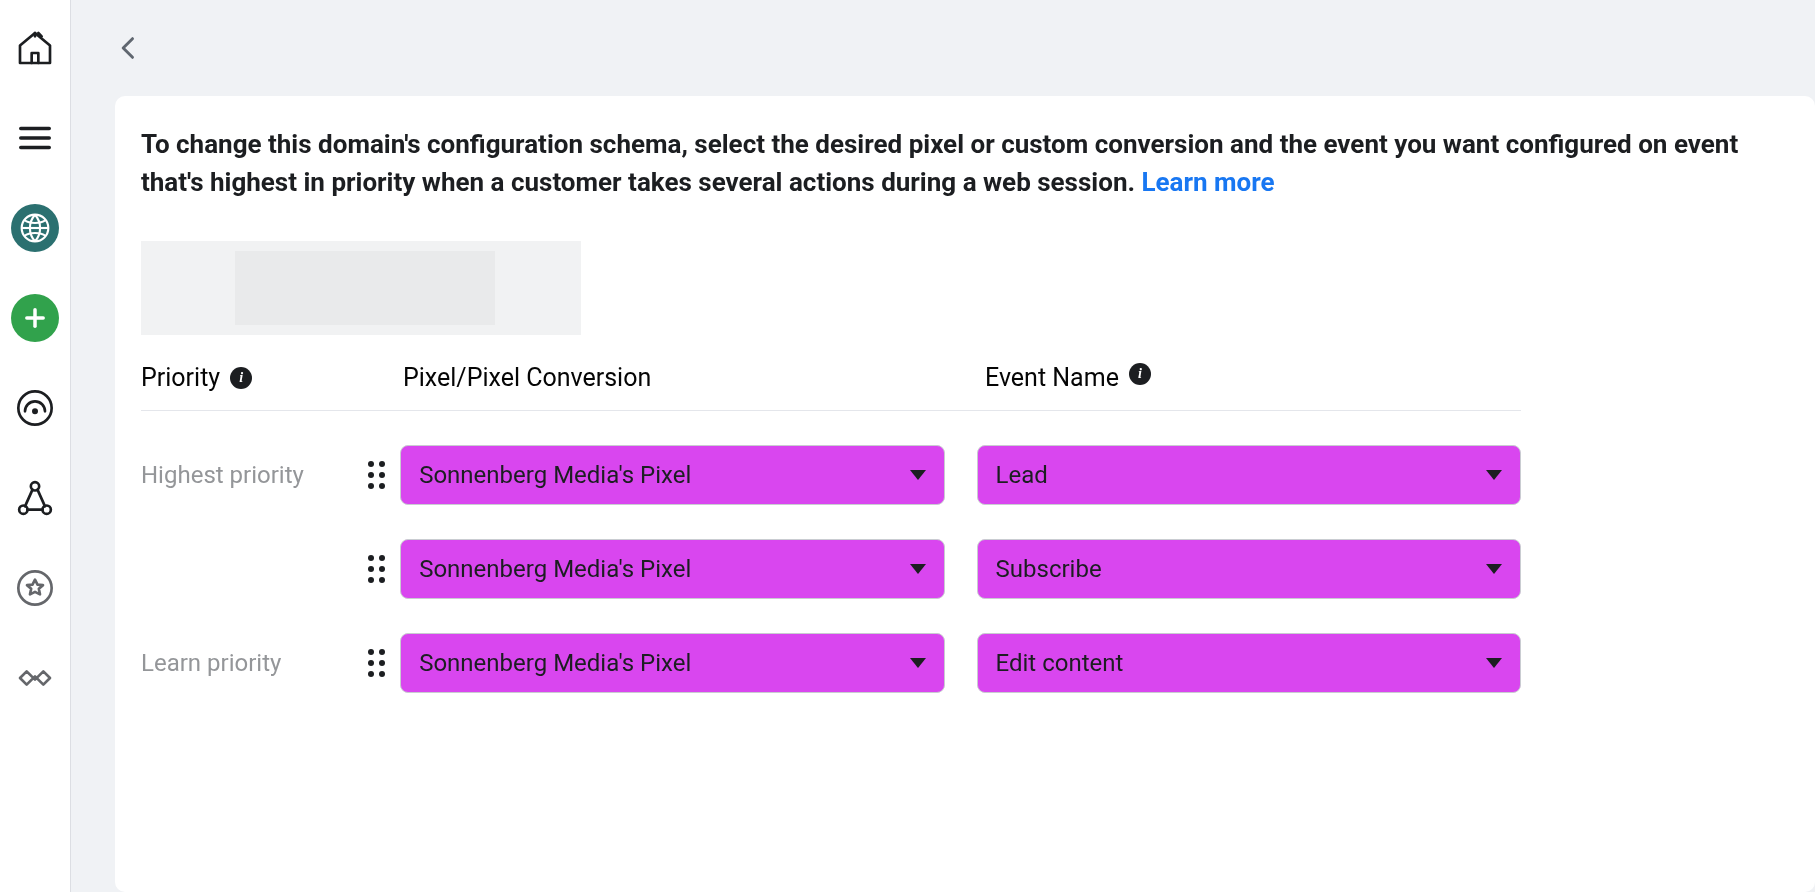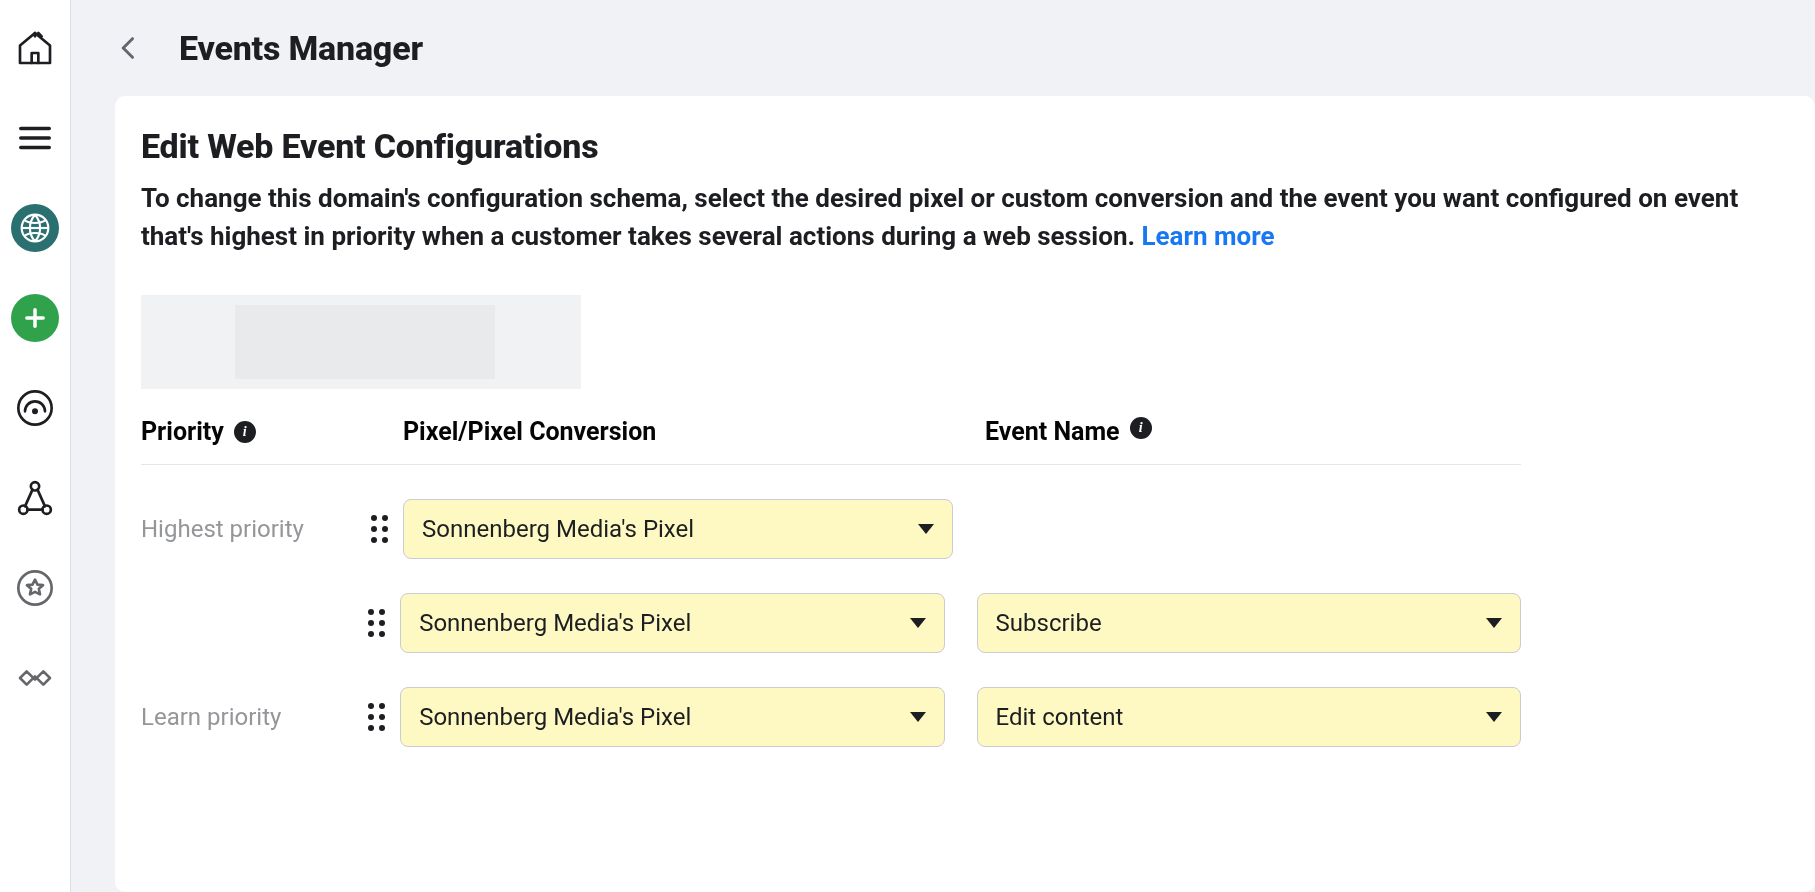--- a/index.html
+++ b/index.html
@@ -120,21 +120,21 @@
     display: flex;
     align-items: center;
     padding-bottom: 18px;
     border-bottom: 1px solid #e4e6eb;
   }
   .col-priority { width: 262px; display:flex; align-items:center; gap:10px;}
   .col-pixel { width: 582px; }
   .col-event { flex:1; display:flex; align-items:flex-start; gap:10px;}
   .th {
     font-size: 25px;
-    font-weight: 700;
+    font-weight: 400;
     color: #050505;
   }
   .info-icon {
     display:inline-flex;
     width:22px;
     height:22px;
     border-radius:50%;
     background:#1c1e21;
     align-items:center;
     justify-content:center;
@@ -162,21 +162,21 @@
     height: 60px;
     border: 1.5px solid #c9ccd1;
     border-radius: 8px;
     display:flex;
     align-items:center;
     justify-content:space-between;
     padding: 0 18px;
     font-size: 24px;
     color: #1c1e21;
     cursor: pointer;
-    background:#fef9c3;
+    background:#d946ef;
   }
   .select-pixel { width: 550px; margin-right: 32px;}
   .select-event { width: 550px; }
   .caret-down {
     width:0; height:0;
     border-left:8px solid transparent;
     border-right:8px solid transparent;
     border-top:10px solid #1c1e21;
   }
   .drag-dots {
@@ -256,26 +256,24 @@
     </div>
   </div>
 
   <div class="content-wrap">
     <div class="header">
       <div class="back-chevron">
         <svg width="28" height="38" viewBox="0 0 24 24" fill="none" stroke="#606770" stroke-width="2.5" stroke-linecap="round" stroke-linejoin="round">
             <polyline points="15 4 7 12 15 20"></polyline>
           </svg>
       </div>
-      <div class="header-title">Events Manager</div>
     </div>
 
     <div class="panel">
       <div class="panel-inner">
-        <div class="sub-title">Edit Web Event Configurations</div>
         <div class="sub-desc">
           <span>To change this domain's configuration schema, select the desired pixel or custom conversion and the event you want configured on event that's highest in priority when a customer takes several actions during a web session. </span><a>Learn more</a>
         </div>
 
         <div class="redacted-block">
           <div class="redacted-inner"></div>
         </div>
 
         <div class="table">
           <div class="table-head">
@@ -303,20 +301,24 @@
                     <span></span>
                     <span></span>
                     <span></span>
                     <span></span>
                   </div>
               </div>
               <div class="select select-pixel">
                 <span>Sonnenberg Media's Pixel</span>
                 <span class="caret-down"></span>
               </div>
+              <div class="select select-event">
+                <span>Lead</span>
+                <span class="caret-down"></span>
+              </div>
             </div>
 
             <div class="row">
               <div class="priority-label"></div>
               <div class="drag-handle">
                 <div class="drag-dots">
                     <span></span>
                     <span></span>
                     <span></span>
                     <span></span>

